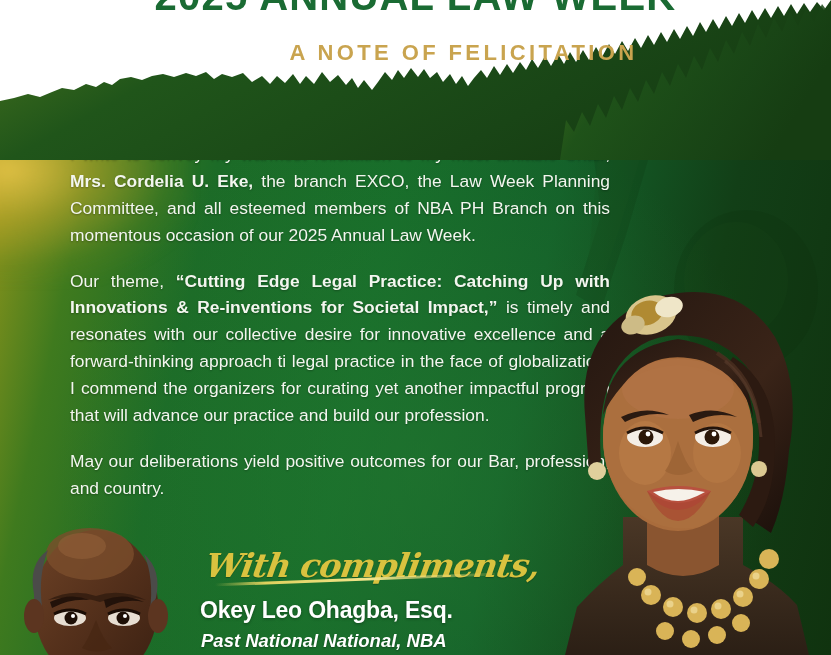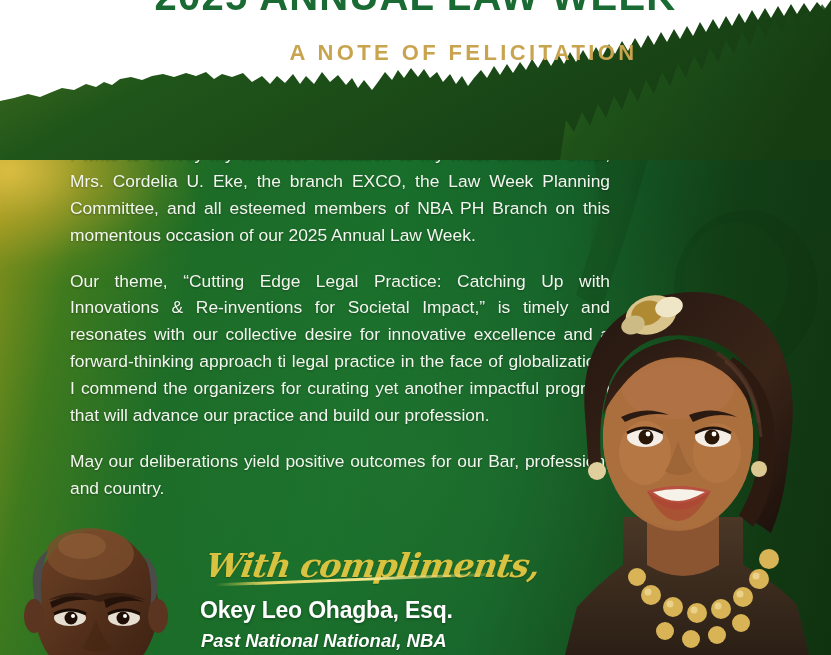--- a/index.html
+++ b/index.html
@@ -72,21 +72,21 @@
   .letter{
     position:absolute;left:70px;top:141px;width:540px;z-index:4;
     color:#f3f6ef;
     font-size:17.4px;line-height:1.545;
     text-align:justify;
     text-shadow:0 1px 2px rgba(0,0,0,0.30);
     font-family:"Liberation Sans", sans-serif;
   }
   .letter p{margin:0 0 19px 0;}
   .letter p:last-child{margin-bottom:0;}
-  .letter b{font-weight:normal;}
+  .letter b{font-weight:bold;}
 
   
   .sig-script{
     position:absolute;left:206px;top:546px;z-index:8;
     font-family:"DejaVu Serif", serif;
     font-style:italic;font-weight:bold;
     font-size:33px;
     color:#d9c23f;
     letter-spacing:-1px;
     transform:skewX(-9deg);

